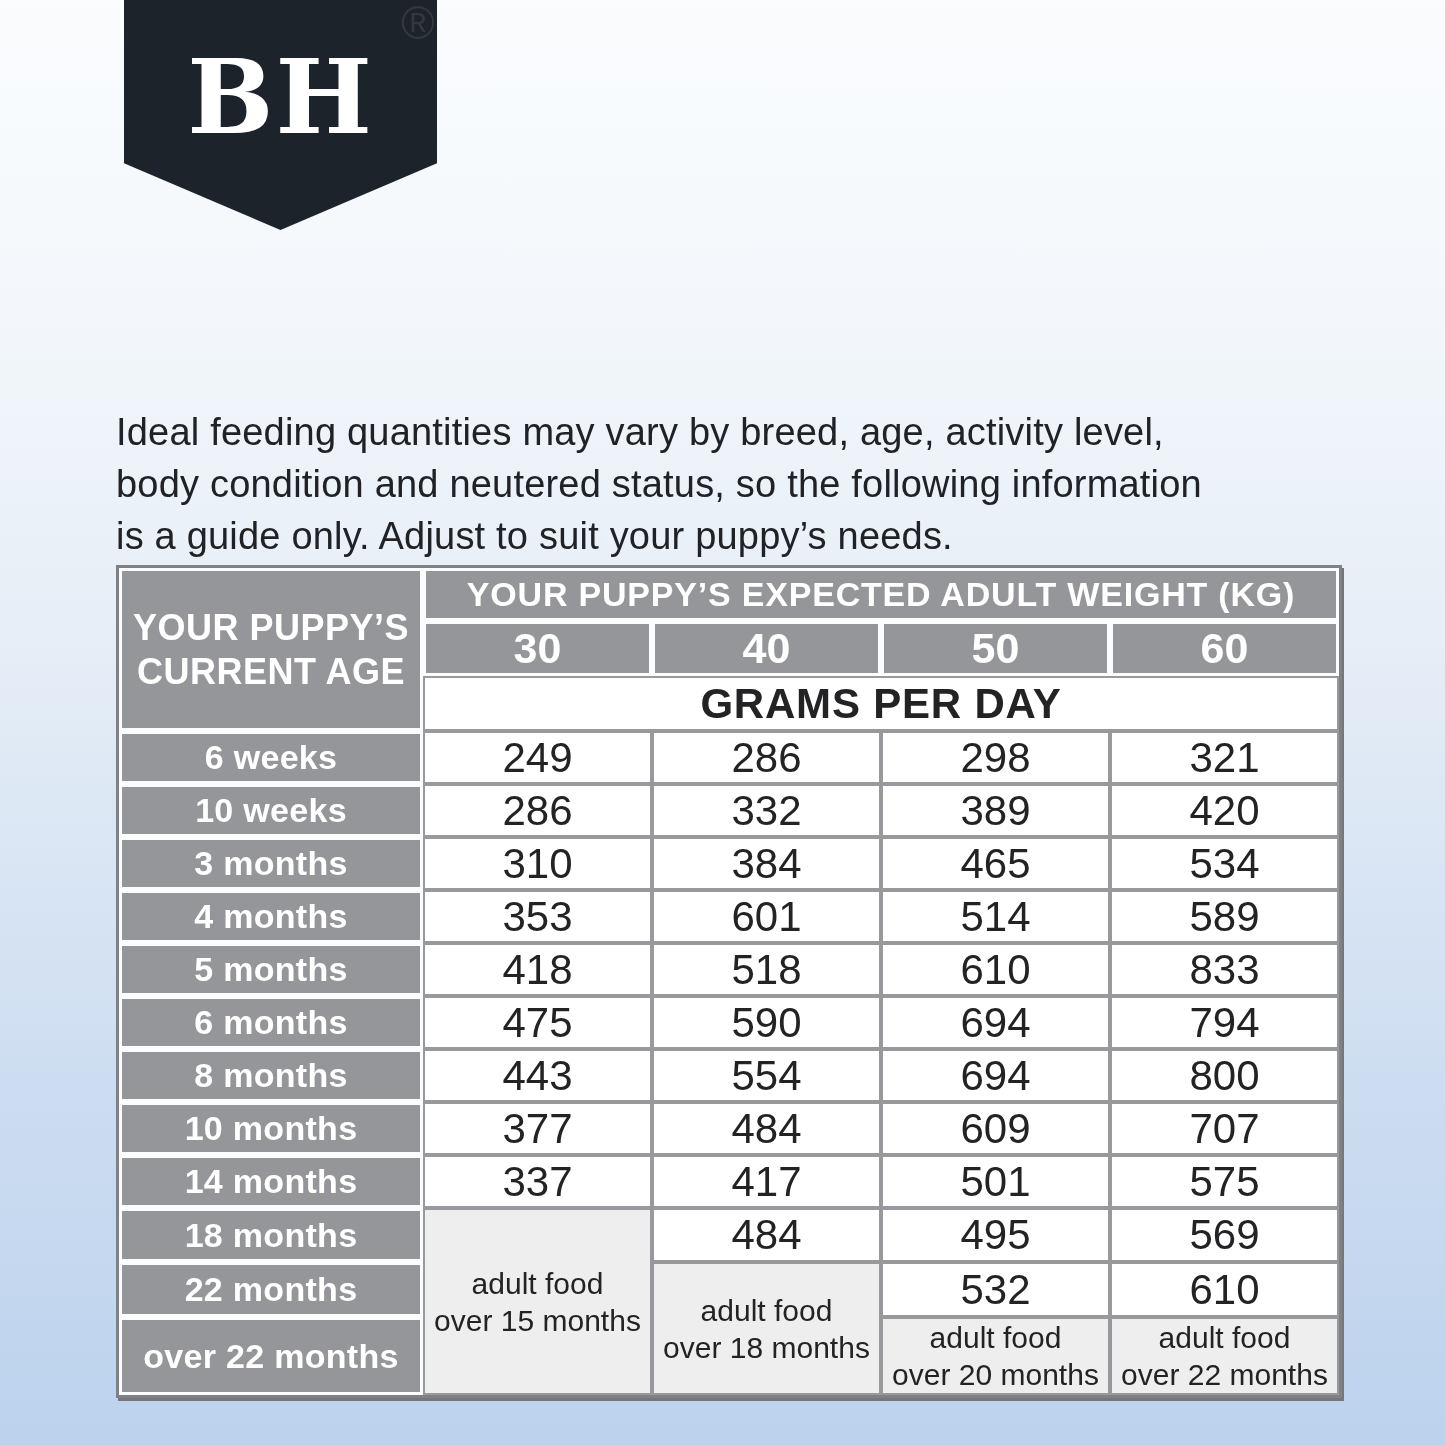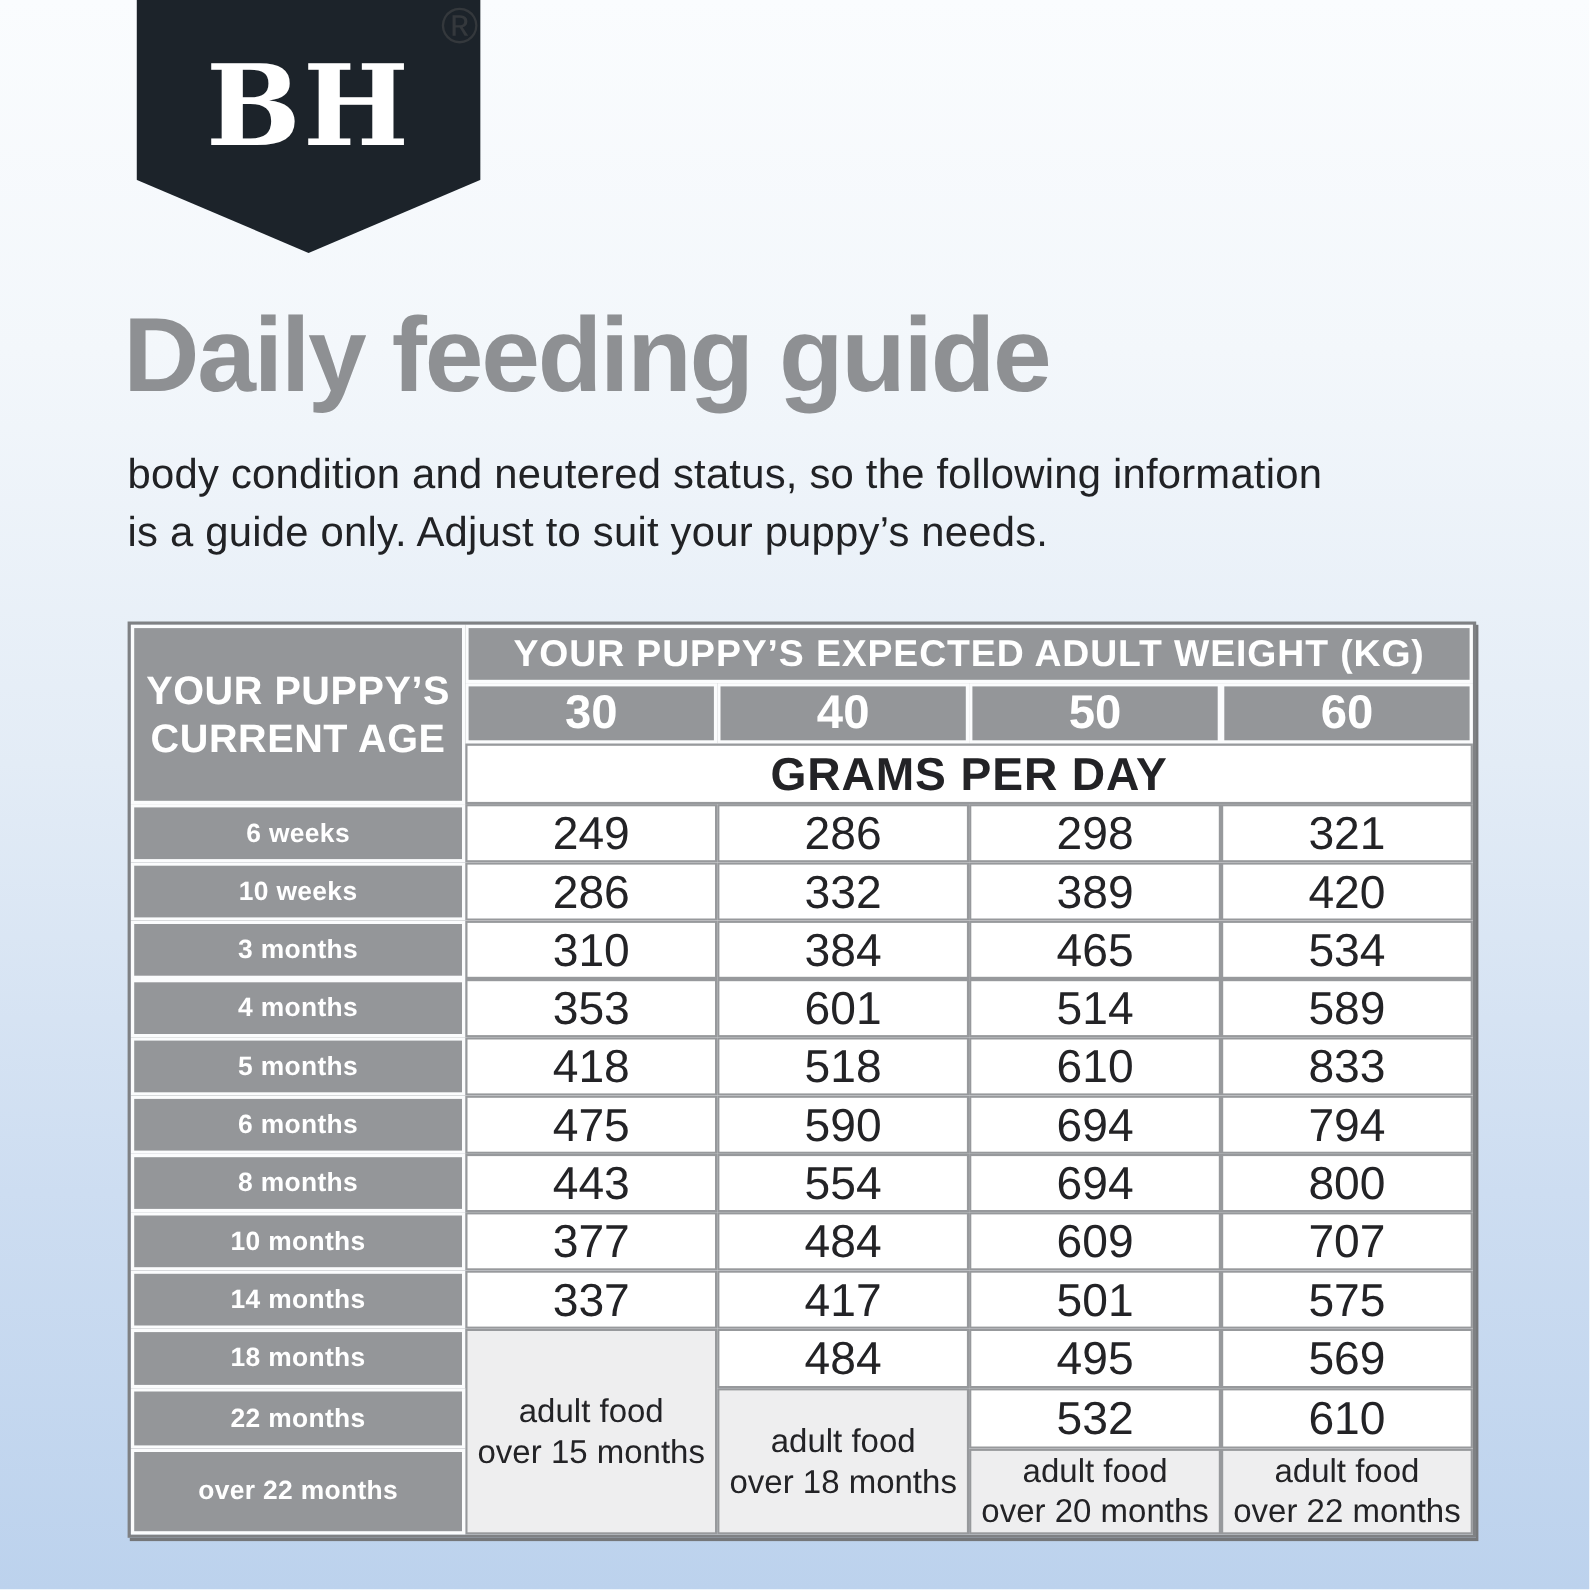--- a/index.html
+++ b/index.html
@@ -35,43 +35,43 @@
             table-layout:fixed; border:3px solid #7f8184; box-shadow:2px 3px 0 #75777a; }
   .ftable td { padding:0; text-align:center; vertical-align:middle; overflow:hidden; }
   td.g { background:#949699; color:#ffffff; border:3px solid #fbfcfd; font-weight:bold; }
   td.w { background:#ffffff; border:2px solid #97999c; color:#232326; font-size:42px; }
   td.a { background:#eeeeef; border:2px solid #97999c; color:#232326; font-size:30px;
          line-height:37px; font-weight:normal; }
   .corner { font-size:36px; line-height:44px; letter-spacing:0.5px; }
   .wh { font-size:34px; letter-spacing:0.8px; }
   .wc { font-size:43px; }
   .unit { font-weight:bold; font-size:37px; letter-spacing:0.8px; color:#1d1e20; }
-  td.age { font-size:24px; letter-spacing:0.3px;margin-left:29px; }
+  td.age { font-size:34px; letter-spacing:0.3px;margin-left:29px; }
   tr.hr0 { height:53px;margin-top:32px; }
   tr.hr1 { height:50px; }
   tr.hr2 { height:55px;margin-top:10px; }
   tbody tr { height:53px; }
   tbody tr.r9 { height:54px; }
   tbody tr.r10 { height:55px; }
   tbody tr.r11 { height:77px; }
 </style>
 </head>
 <body>
 
 <div class="page">
 
 
   <div class="badge">
     <span class="badge-text">BH</span>
   </div>
   <span class="reg">®</span>
 
-  <div class="heading">Daily feeding guide</div>
 
   <div class="intro">
+    <div>Ideal feeding quantities may vary by breed, age, activity level,</div>
     <div>body condition and neutered status, so the following information</div>
     <div>is a guide only. Adjust to suit your puppy’s needs.</div>
   </div>
 
   <table class="ftable">
     <colgroup>
       <col style="width:304px">
       <col style="width:229px">
       <col style="width:229px">
       <col style="width:229px">

